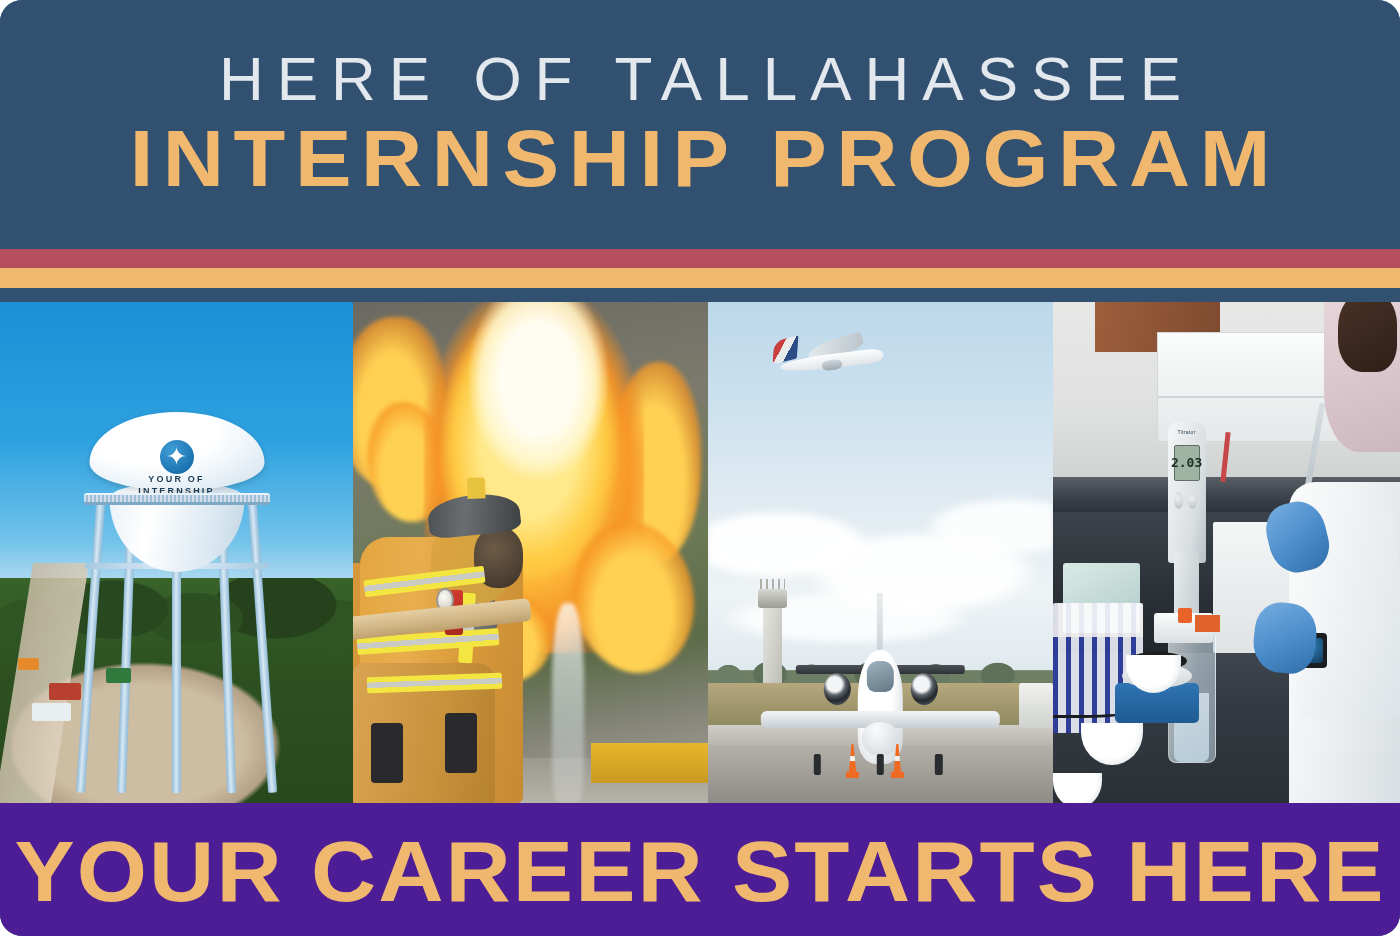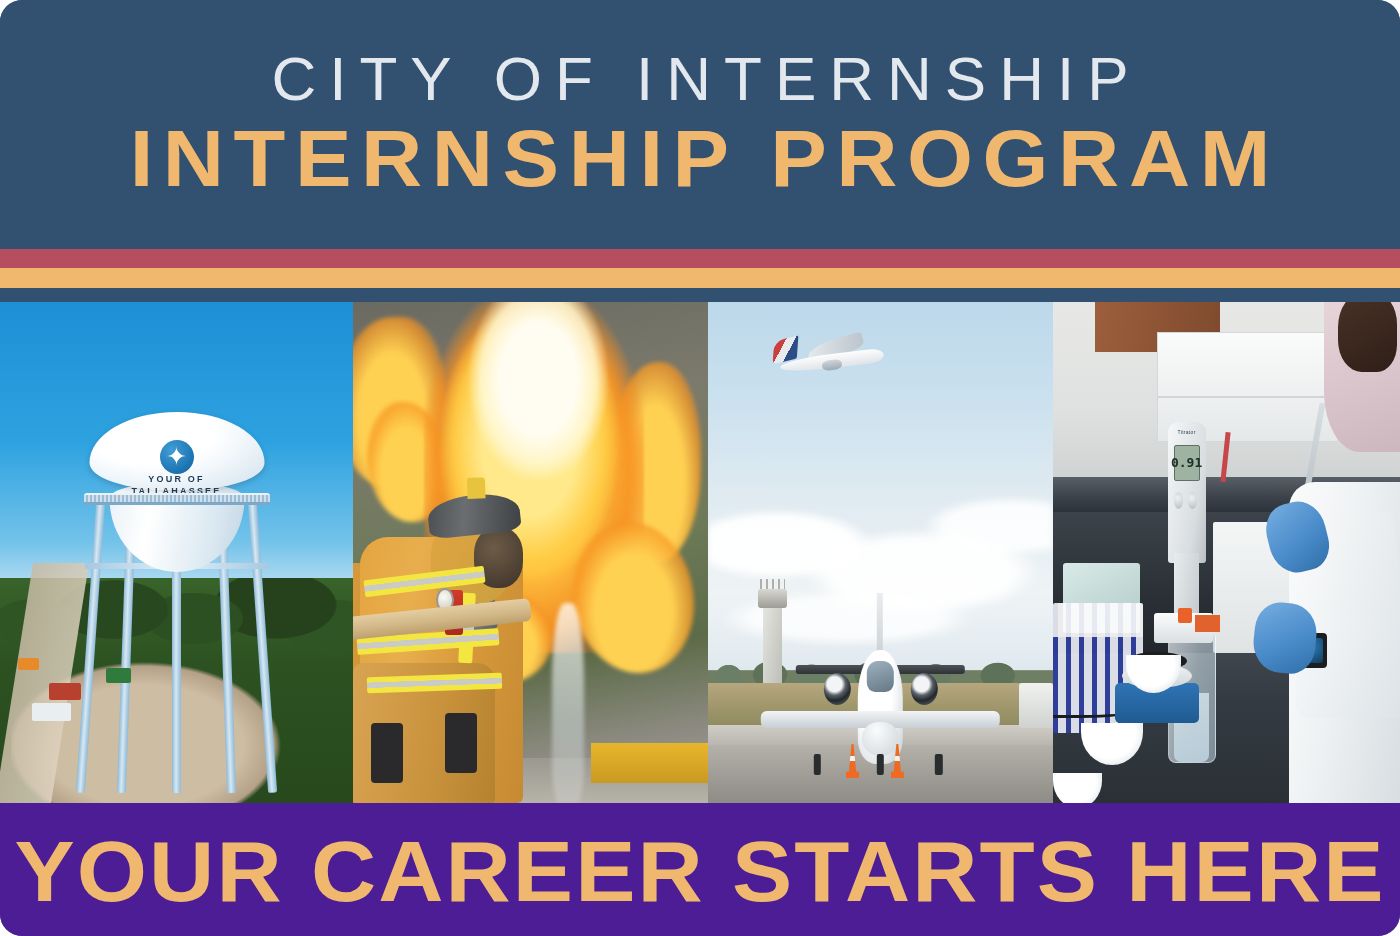--- a/index.html
+++ b/index.html
@@ -649,21 +649,21 @@
     transform: scaleX(1.05);
     font-family: "Liberation Sans", sans-serif;
   }
 </style>
 </head>
 <body>
 
 <div id="poster">
 
   <div class="header">
-    <div class="title-line1">CITY OF INTERNSHIP</div>
+    <div class="title-line1">HERE OF TALLAHASSEE</div>
     <div class="title-line2">INTERNSHIP PROGRAM</div>
   </div>
 
   <div class="stripe-red"></div>
   <div class="stripe-gold"></div>
   <div class="stripe-gap"></div>
 
   <div class="strip">
 
     <div class="panel p1">
@@ -681,21 +681,21 @@
       </div>
       <div class="brace"></div>
 
       <div class="tank-cone"></div>
       <div class="tank-bowl"></div>
       <div class="tank-logo">
         <span class="star">✦</span>
       </div>
       <div class="tank-text">
         <div>YOUR OF</div>
-        <div>TALLAHASSEE</div>
+        <div>INTERNSHIP</div>
       </div>
       <div class="catwalk"></div>
 
       <div class="vehicle" style="left:14%; top:76%; width:9%; height:3.4%; background:#b7402f;"></div>
       <div class="vehicle" style="left:9%; top:80%; width:11%; height:3.6%; background:#e9eef0;"></div>
       <div class="vehicle" style="left:30%; top:73%; width:7%; height:3%; background:#2f7a3c;"></div>
       <div class="vehicle" style="left:5%; top:71%; width:6%; height:2.4%; background:#e78a2a;"></div>
     </div>
 
     <div class="panel p2">
@@ -775,21 +775,21 @@
       <div class="redstraw4"></div>
       <div class="benchfront4"></div>
 
       <div class="icebox4"></div>
       <div class="bluetips4"></div>
       <div class="cord4"></div>
 
       <div class="bottle4"></div>
       <div class="pipette">
         <div class="brandlbl">Titrator</div>
-        <div class="lcd">0.91</div>
+        <div class="lcd">2.03</div>
         <div class="pip-btn b1"></div>
         <div class="pip-btn b2"></div>
       </div>
       <div class="pip-body"></div>
       <div class="pip-clamp"></div>
       <div class="pip-label"></div>
       <div class="pip-orange"></div>
 
       <div class="scale4"></div>
       <div class="dish d1"></div>

